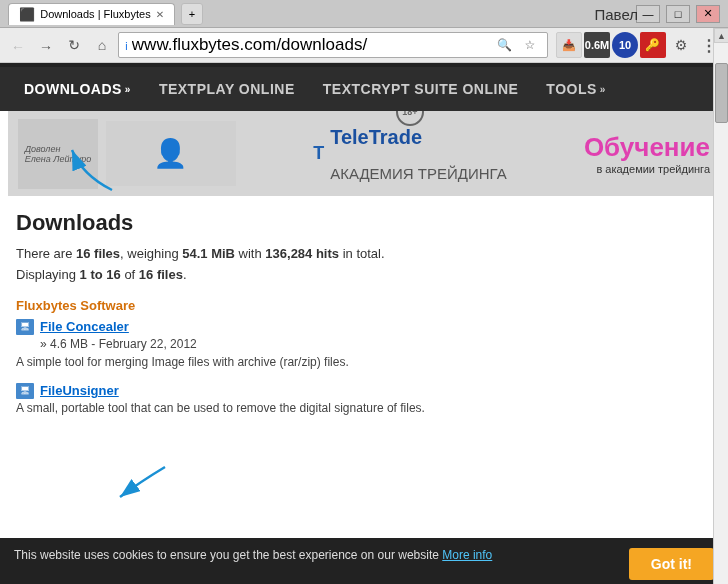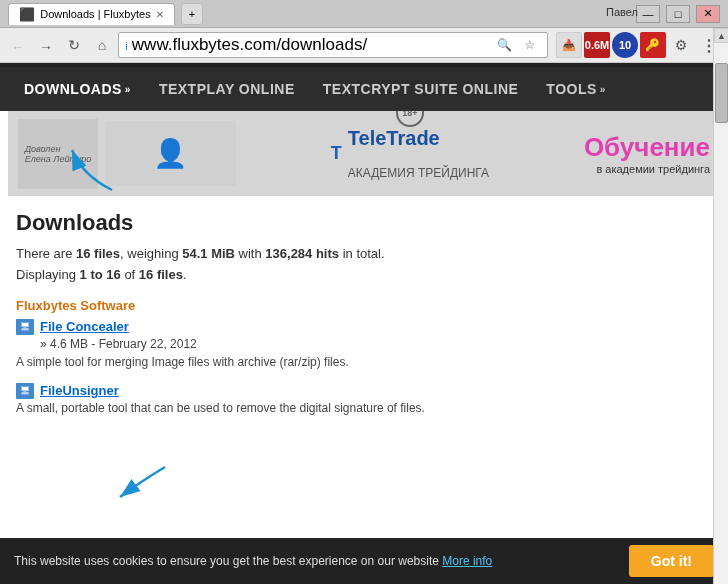--- a/index.html
+++ b/index.html
@@ -167,21 +167,21 @@
     
     .cookie-banner {
       position: absolute;
       bottom: 0;
       left: 0;
       right: 0;
       background: #222;
       color: #ddd;
       padding: 10px 14px;
       display: flex;
-      align-items: center;
+      align-items: flex-start;
       justify-content: space-between;
       font-size: 12px;
       height: 46px;
     }
     .cookie-text { flex: 1; }
     .cookie-more-link { color: #4fc3f7; text-decoration: underline; cursor: pointer; }
     .cookie-btn {
       background: #f5a623;
       color: #fff;
       border: none;
@@ -224,21 +224,21 @@
 
 <div class="titlebar">
   <div class="titlebar-left">
     <div class="titlebar-tab">
       <span style="color:#e8a020; font-size:13px;">⬛</span>
       <span>Downloads | Fluxbytes</span>
       <span class="titlebar-tab-close">✕</span>
     </div>
     <div style="width:22px;height:22px;background:#ddd;border:1px solid #bbb;border-radius:3px;display:flex;align-items:center;justify-content:center;font-size:11px;cursor:pointer;">+</div>
   </div>
-  <div style="position:absolute;right:90px;top:6px;font-size:11px;color:#333;padding-left:28px;">Павел</div>
+  <div style="position:absolute;right:90px;top:6px;font-size:15px;color:#333;padding-left:28px;">Павел</div>
   <div class="titlebar-right">
     <div class="titlebar-btn">—</div>
     <div class="titlebar-btn">□</div>
     <div class="titlebar-btn titlebar-close">✕</div>
   </div>
 </div>
 
 <div class="browser-chrome">
   <div class="nav-bar">
     <button class="nav-btn disabled">←</button>
@@ -250,21 +250,21 @@
       <span class="address-icon">ℹ</span>
       <input class="address-input" type="text" value="www.fluxbytes.com/downloads/" style="">
       <div class="address-actions">
         <button class="addr-action-btn">🔍</button>
         <button class="addr-action-btn">☆</button>
       </div>
     </div>
 
     <div style="display:flex;align-items:center;gap:2px;margin-left:4px;">
       <div class="ext-icon" style="background:#ddd;border:1px solid #ccc;border-radius:2px;font-size:11px;color:#555;">📥</div>
-      <div class="ext-icon" style="background:#b91c1c;color:#fff;border-radius:2px;font-size:11px;font-weight:bold;">0.6M</div>
+      <div class="ext-icon" style="background:#404040;color:#fff;border-radius:2px;font-size:11px;font-weight:bold;">0.6M</div>
       <div class="ext-icon" style="background:#2244aa;color:#fff;border-radius:50%;font-size:11px;font-weight:bold;">10</div>
       <div class="ext-icon" style="background:#cc2222;color:#fff;border-radius:2px;font-size:12px;">🔑</div>
       <div class="ext-icon" style="color:#555;font-size:14px;">⚙</div>
       <div class="ext-icon" style="color:#555;font-size:16px;font-weight:bold;">⋮</div>
     </div>
   </div>
 </div>
 
 <div style="background:#222;height:4px;"></div>
 
@@ -305,21 +305,21 @@
       <div style="width:130px;height:65px;background:#d0d0d0;display:flex;align-items:center;justify-content:center;">
         <span style="font-size:28px;color:#888;">👤</span>
       </div>
     </div>
     <div style="position:relative;">
       <div style="width:28px;height:28px;border-radius:50%;border:2px solid #666;display:flex;align-items:center;justify-content:center;font-size:9px;font-weight:bold;color:#666;position:absolute;top:-28px;left:50%;transform:translateX(-50%);">18+</div>
       <div style="display:flex;align-items:center;gap:6px;">
         <span style="color:#2060b0;font-size:18px;font-weight:bold;">T</span>
         <div>
           <div style="font-size:20px;font-weight:bold;color:#1a50a0;">TeleTrade</div>
-          <div style="font-size:12px;color:#555;margin-top:16px;">АКАДЕМИЯ ТРЕЙДИНГА</div>
+          <div style="font-size:15px;color:#555;margin-top:16px;">АКАДЕМИЯ ТРЕЙДИНГА</div>
         </div>
       </div>
     </div>
     <div style="text-align:right;">
       <div style="color:#e040b0;font-size:26px;font-weight:bold;">Обучение</div>
       <div style="color:#333;font-size:11px;">в академии трейдинга</div>
     </div>
   </div>
 </div>
 

